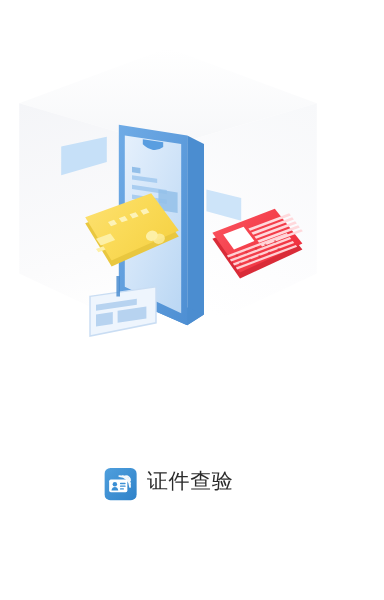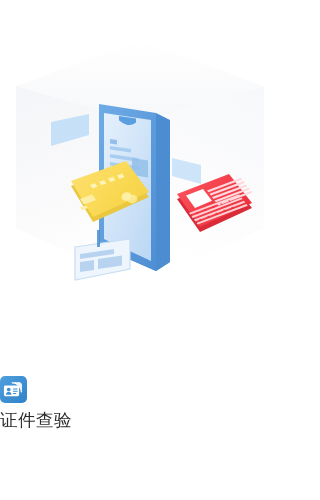--- a/index.html
+++ b/index.html
@@ -29,22 +29,22 @@
     width: 281px;
     height: 310px;
   }
   #brand-lockup {
     position: absolute;
     left: 0;
     top: 383px;
     width: 281px;
     height: 40px;
     display: flex;
-    flex-direction: column;
-    align-items: flex-start;
+    flex-direction: row;
+    align-items: center;
     justify-content: center;
     gap: 9px;
   }
   #app-logo-icon {
     width: 27px;
     height: 27px;
     flex: 0 0 auto;
     display: block;
   }
   #app-name-label {

